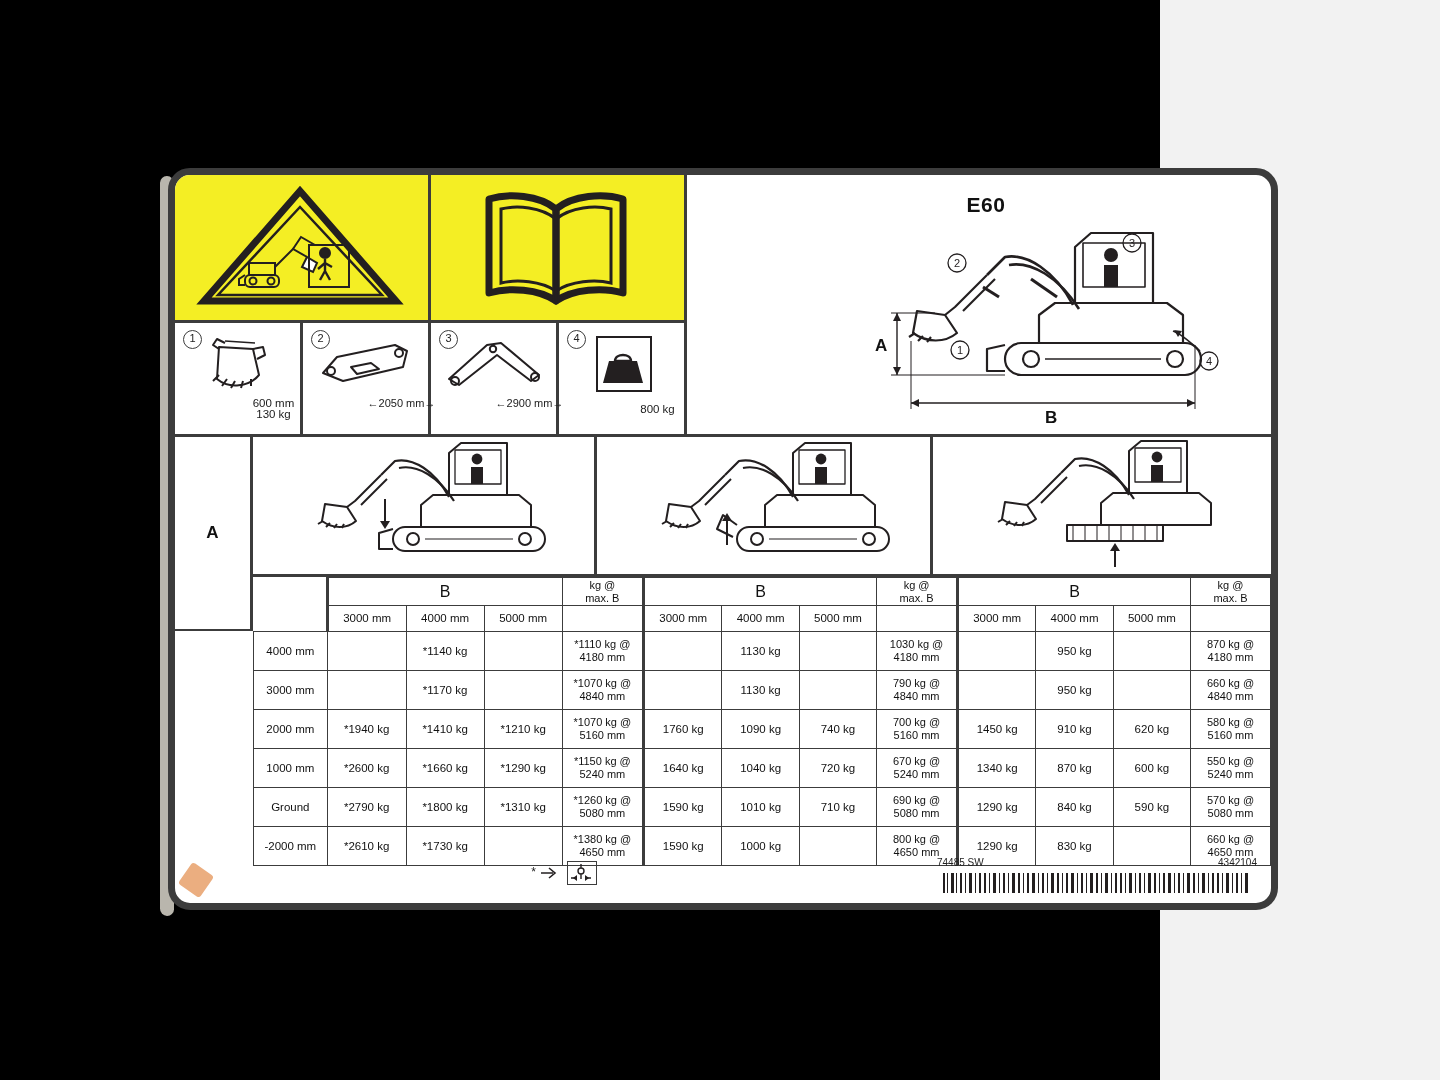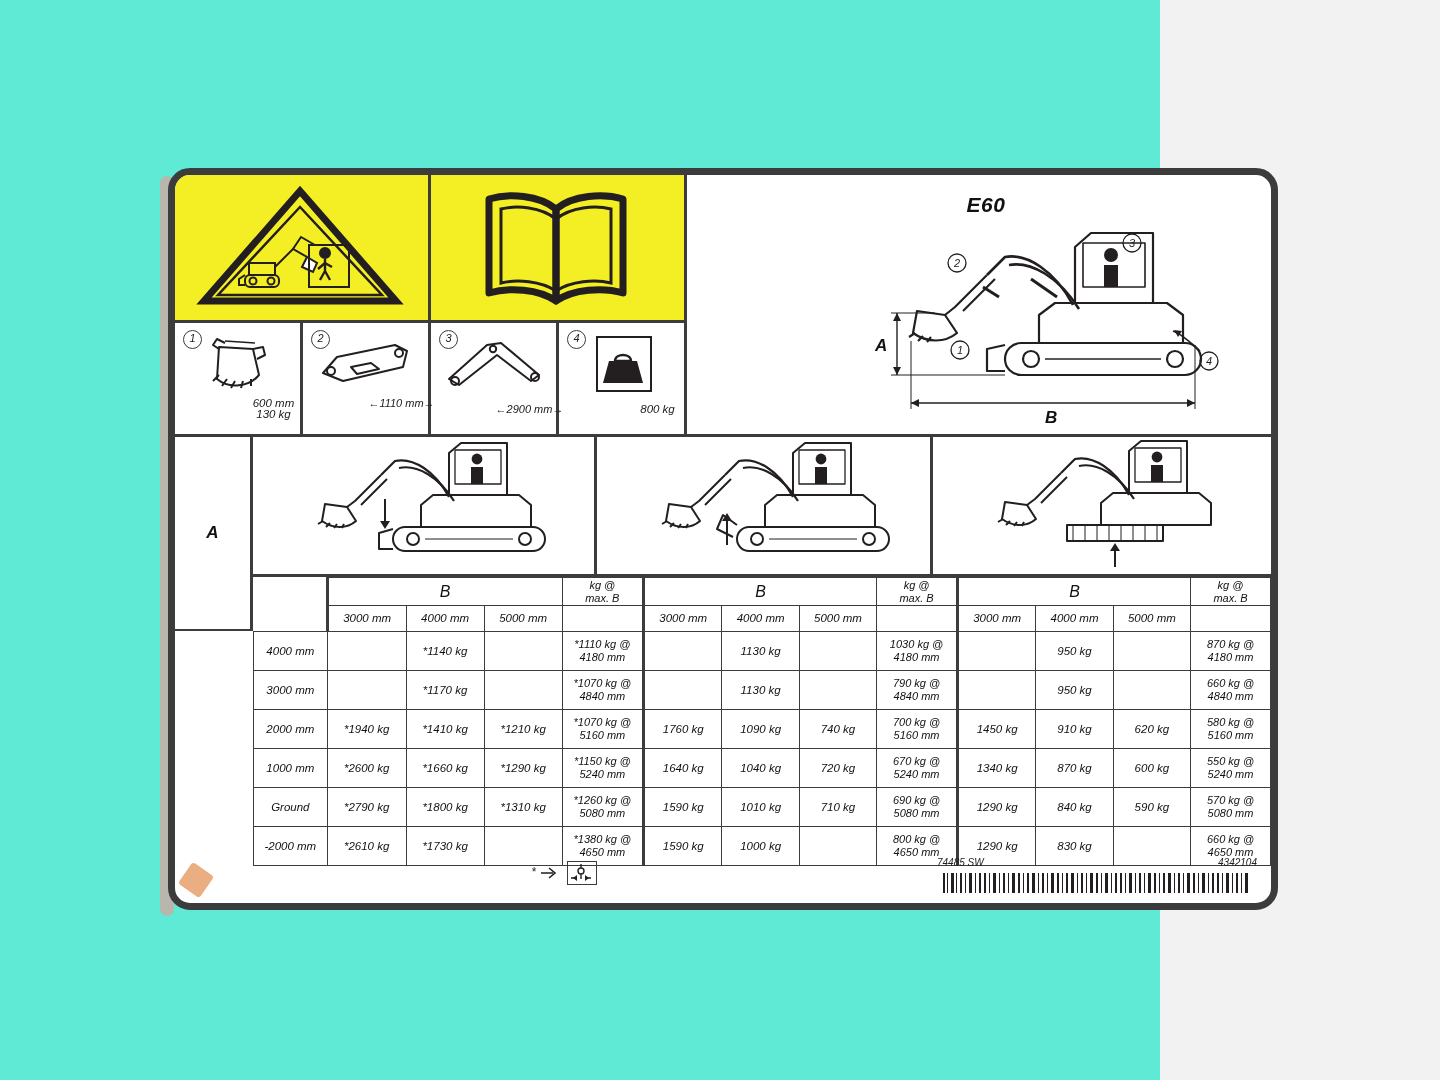--- a/index.html
+++ b/index.html
@@ -8,22 +8,21 @@
     background: #f2f2f2;
     width: 1440px;
     height: 1080px;
     overflow: hidden;
     font-family: "Liberation Sans", sans-serif;
   }
   #root {
     position: relative;
     width: 1160px;
     height: 1080px;
-    background: #5eead4;
-    font-style: italic;
+    background: #000000;
   }
   
   .placard {
     position: absolute;
     left: 168px;
     top: 168px;
     width: 1110px;
     height: 742px;
     background: #ffffff;
     border: 7px solid #3c3c3c;
@@ -373,34 +372,34 @@
         <div class="spec-cell spec2">
           <div class="circnum" style="left:8px; top:6px;"><span class="ring">2</span></div>
           <svg width="128" height="62" viewBox="0 0 128 62" style="position:absolute;left:0;top:10px">
             <g stroke="#231f20" stroke-width="2" fill="none" stroke-linejoin="round">
               <path d="M20 40 L34 24 L92 12 L104 18 L100 34 L40 48 Z" fill="#fff"></path>
               <circle cx="28" cy="38" r="4"></circle>
               <circle cx="96" cy="20" r="4"></circle>
               <path d="M48 34 l20 -4 l8 6 l-22 5 z"></path>
             </g>
           </svg>
-          <div class="spec-label" style="top:74px; font-size:11px;">←1110 mm→</div>
+          <div class="spec-label" style="top:74px; font-size:11px;">←2050 mm→</div>
         </div>
 
         <div class="spec-cell spec3">
           <div class="circnum" style="left:8px; top:6px;"><span class="ring">3</span></div>
           <svg width="128" height="62" viewBox="0 0 128 62" style="position:absolute;left:0;top:8px">
             <g stroke="#231f20" stroke-width="2" fill="none" stroke-linejoin="round">
               <path d="M18 48 L56 14 L70 12 L108 44 L100 50 L66 24 L28 54 Z" fill="#fff"></path>
               <circle cx="24" cy="50" r="4"></circle>
               <circle cx="104" cy="46" r="4"></circle>
               <circle cx="62" cy="18" r="3.2"></circle>
             </g>
           </svg>
-          <div class="spec-label" style="top:74px; font-size:11px;margin-top:6px;">←2900 mm→</div>
+          <div class="spec-label" style="top:74px; font-size:11px;">←2900 mm→</div>
         </div>
 
         <div class="spec-cell spec4">
           <div class="circnum" style="left:8px; top:6px;"><span class="ring">4</span></div>
           <svg width="128" height="66" viewBox="0 0 128 66" style="position:absolute;left:0;top:8px">
             <rect x="38" y="6" width="54" height="54" fill="none" stroke="#231f20" stroke-width="2"></rect>
             <path d="M56 30 c0 -8 16 -8 16 0 z" fill="none" stroke="#231f20" stroke-width="2.4"></path>
             <path d="M50 30 h28 l6 22 h-40 z" fill="#231f20"></path>
           </svg>
           <div class="spec-label" style="top:80px">800 kg</div>

